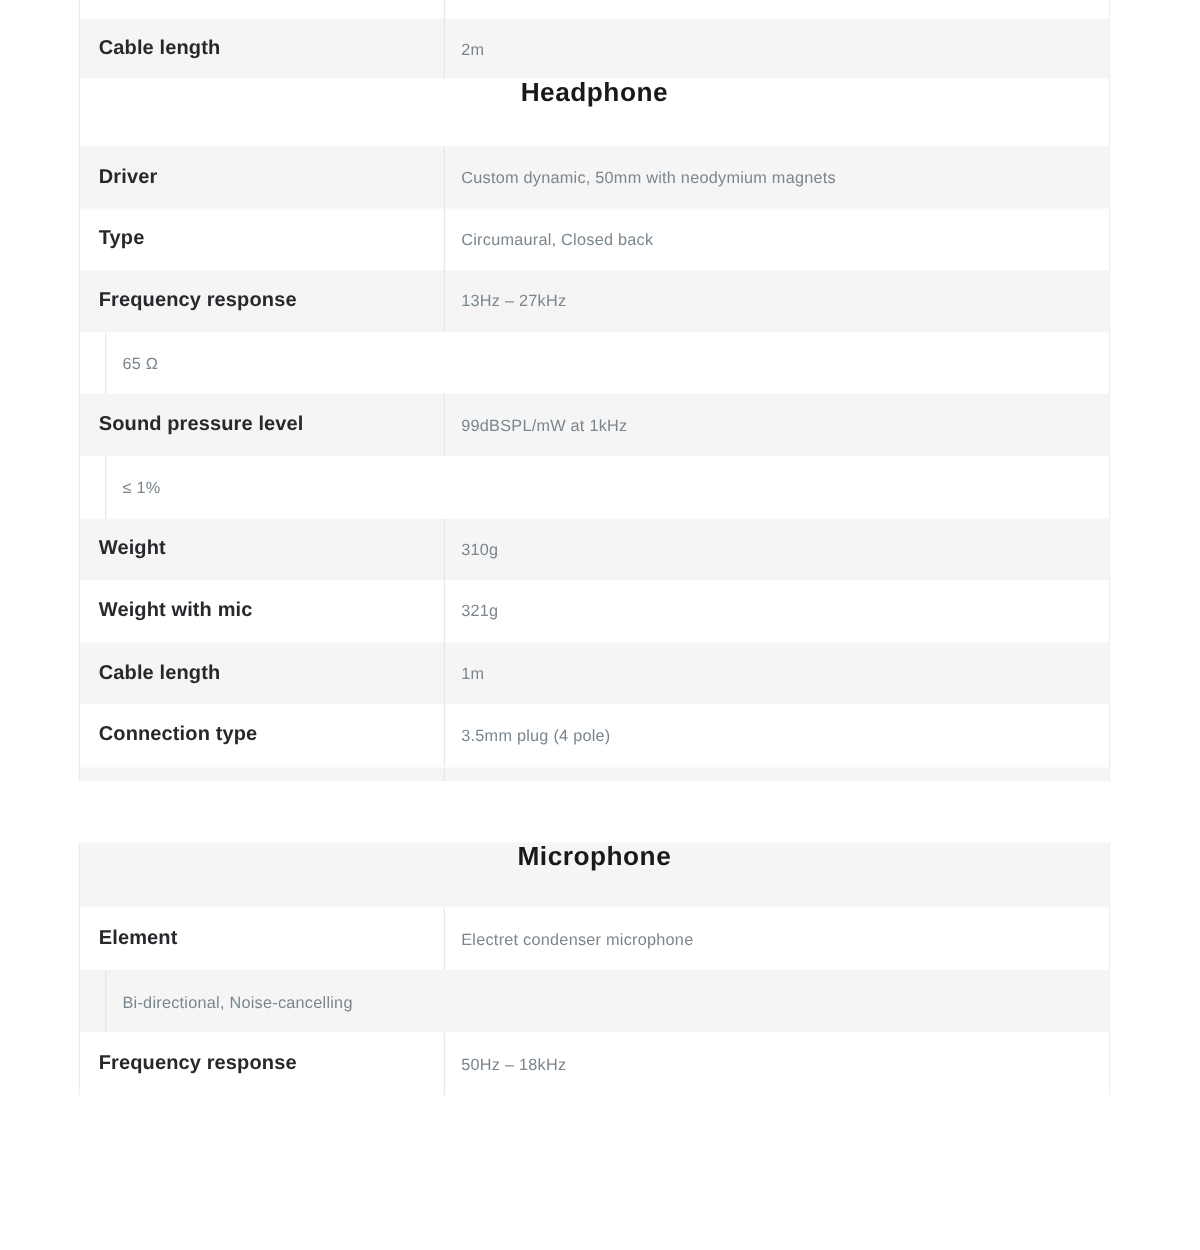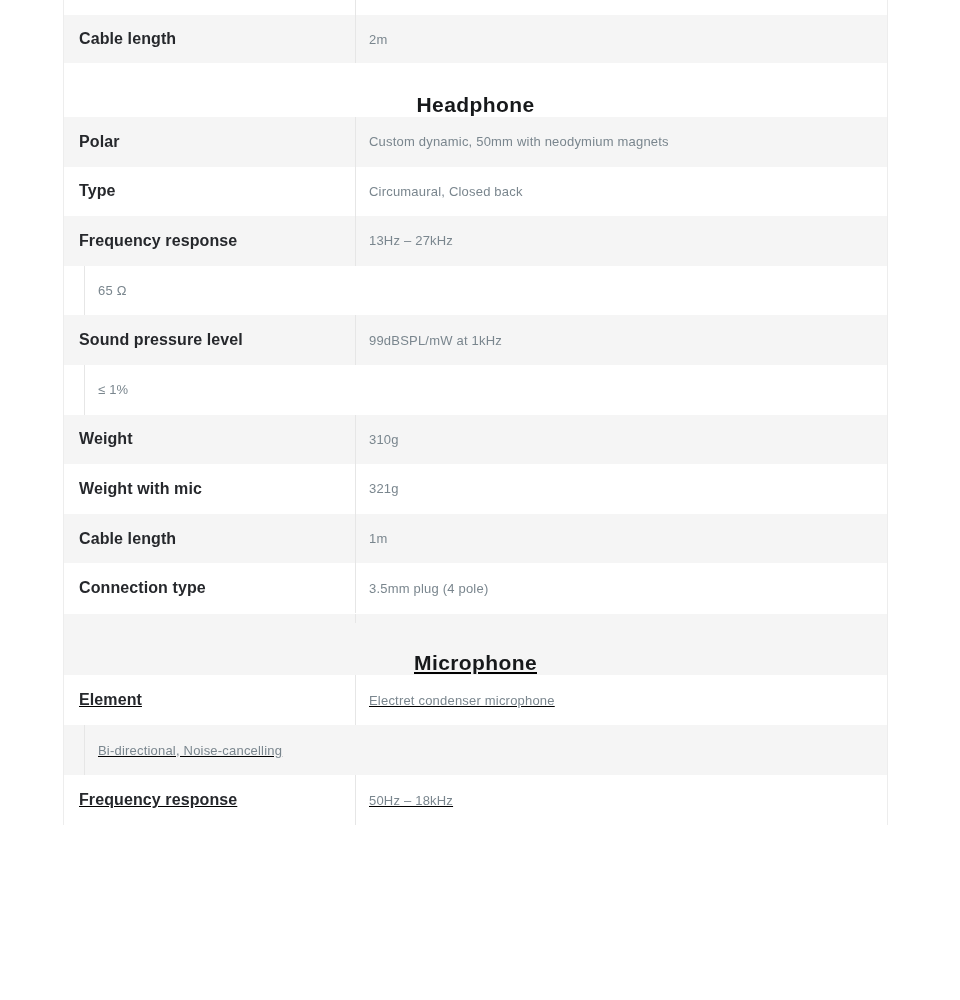--- a/index.html
+++ b/index.html
@@ -18,21 +18,21 @@
   .spec-card {
     position: absolute;
     left: 63px;
     width: 825px;
     box-sizing: border-box;
     border-left: 1px solid #ededed;
     border-right: 1px solid #ededed;
     background: #ffffff;
   }
   .card1 { top: 0; }
-  .card2 { top: 623px; text-decoration: underline; }
+  .card2 { top: 674px; }
 
   .row {
     display: flex;
     align-items: stretch;
     height: 49.6px;
     background: #ffffff;
   }
   .row.g { background: #f5f5f5; }
   .row.pre { height: 48px; }
   .row.partial { height: 15px; }
@@ -60,21 +60,21 @@
     font-size: 13px;
     font-weight: normal;
     color: #7a868e;
     letter-spacing: 0.2px;
     margin-left: 20px;
   }
 
   .header-row {
     height: 54px;
     display: flex;
-    align-items: flex-end;
+    align-items: flex-start;
     justify-content: center;
     background: #ffffff;
   }
   .card2 .header-row {
     height: 52px;
     background: #f5f5f5;
   }
   .section-title {
     font-size: 21px;
     font-weight: bold;
@@ -97,21 +97,21 @@
     <div class="row g pre">
       <div class="cell label">Cable length</div>
       <div class="cell value">2m</div>
     </div>
 
     <div class="header-row">
       <span class="section-title">Headphone</span>
     </div>
 
     <div class="row g">
-      <div class="cell label">Polar</div>
+      <div class="cell label">Driver</div>
       <div class="cell value">Custom dynamic, 50mm with neodymium magnets</div>
     </div>
     <div class="row">
       <div class="cell label">Type</div>
       <div class="cell value">Circumaural, Closed back</div>
     </div>
     <div class="row g">
       <div class="cell label">Frequency response</div>
       <div class="cell value">13Hz – 27kHz</div>
     </div>

